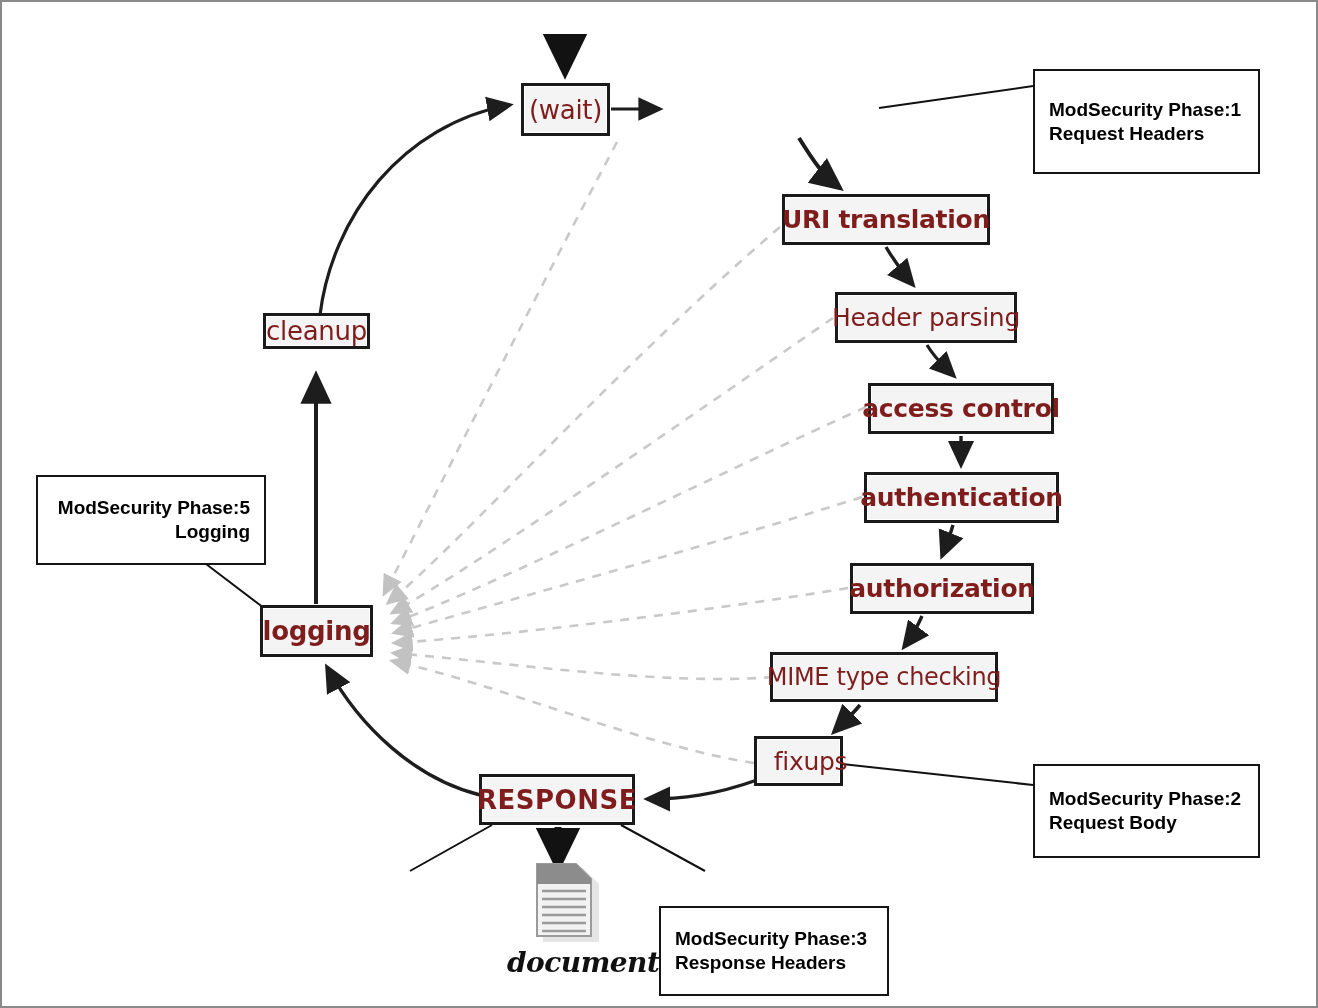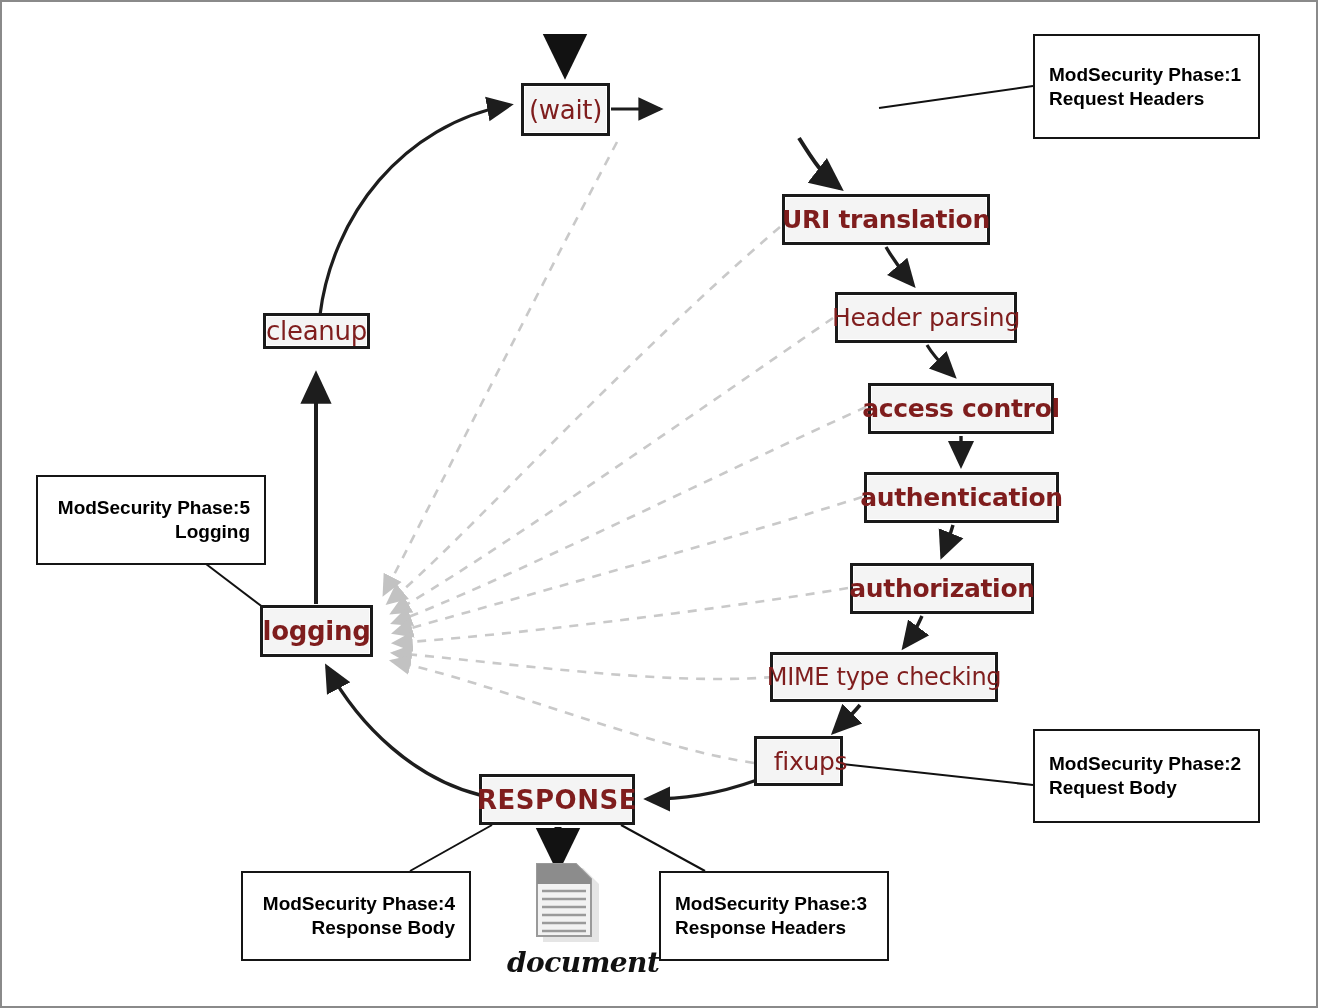--- a/index.html
+++ b/index.html
@@ -60,21 +60,21 @@
     justify-content: center;
     padding: 4px 14px;
     font-family: "Liberation Sans", sans-serif;
     font-weight: bold;
     font-size: 19px;
     line-height: 1.25;
     color: #000000;
     z-index: 4;
   }
   .note.right-align { text-align: right; align-items: flex-end; }
-  .note.left-align  { text-align: center;  align-items: flex-start; }
+  .note.left-align  { text-align: center;  align-items: flex-start; margin-top: 35px; }
   
   #doc-icon-wrap {
     position: absolute;
     left: 505px;
     top: 858px;
     width: 118px;
     height: 110px;
     z-index: 3;
     text-align: center;
   }
@@ -254,23 +254,19 @@
   <div class="note left-align" style="left:1031px; top:727px; width:227px; height:94px;">
     <div>ModSecurity Phase:2</div>
     <div>Request Body</div>
   </div>
 
   <div class="note left-align" style="left:657px; top:869px; width:230px; height:90px;">
     <div>ModSecurity Phase:3</div>
     <div>Response Headers</div>
   </div>
 
-  <div class="note right-align" style="left:239px; top:869px; width:230px; height:90px;">
-    <div>ModSecurity Phase:4</div>
-    <div>Response Body</div>
-  </div>
 
   <div class="note right-align" style="left:34px; top:473px; width:230px; height:90px;">
     <div>ModSecurity Phase:5</div>
     <div>Logging</div>
   </div>
 
 </div>
 
 </body></html>

